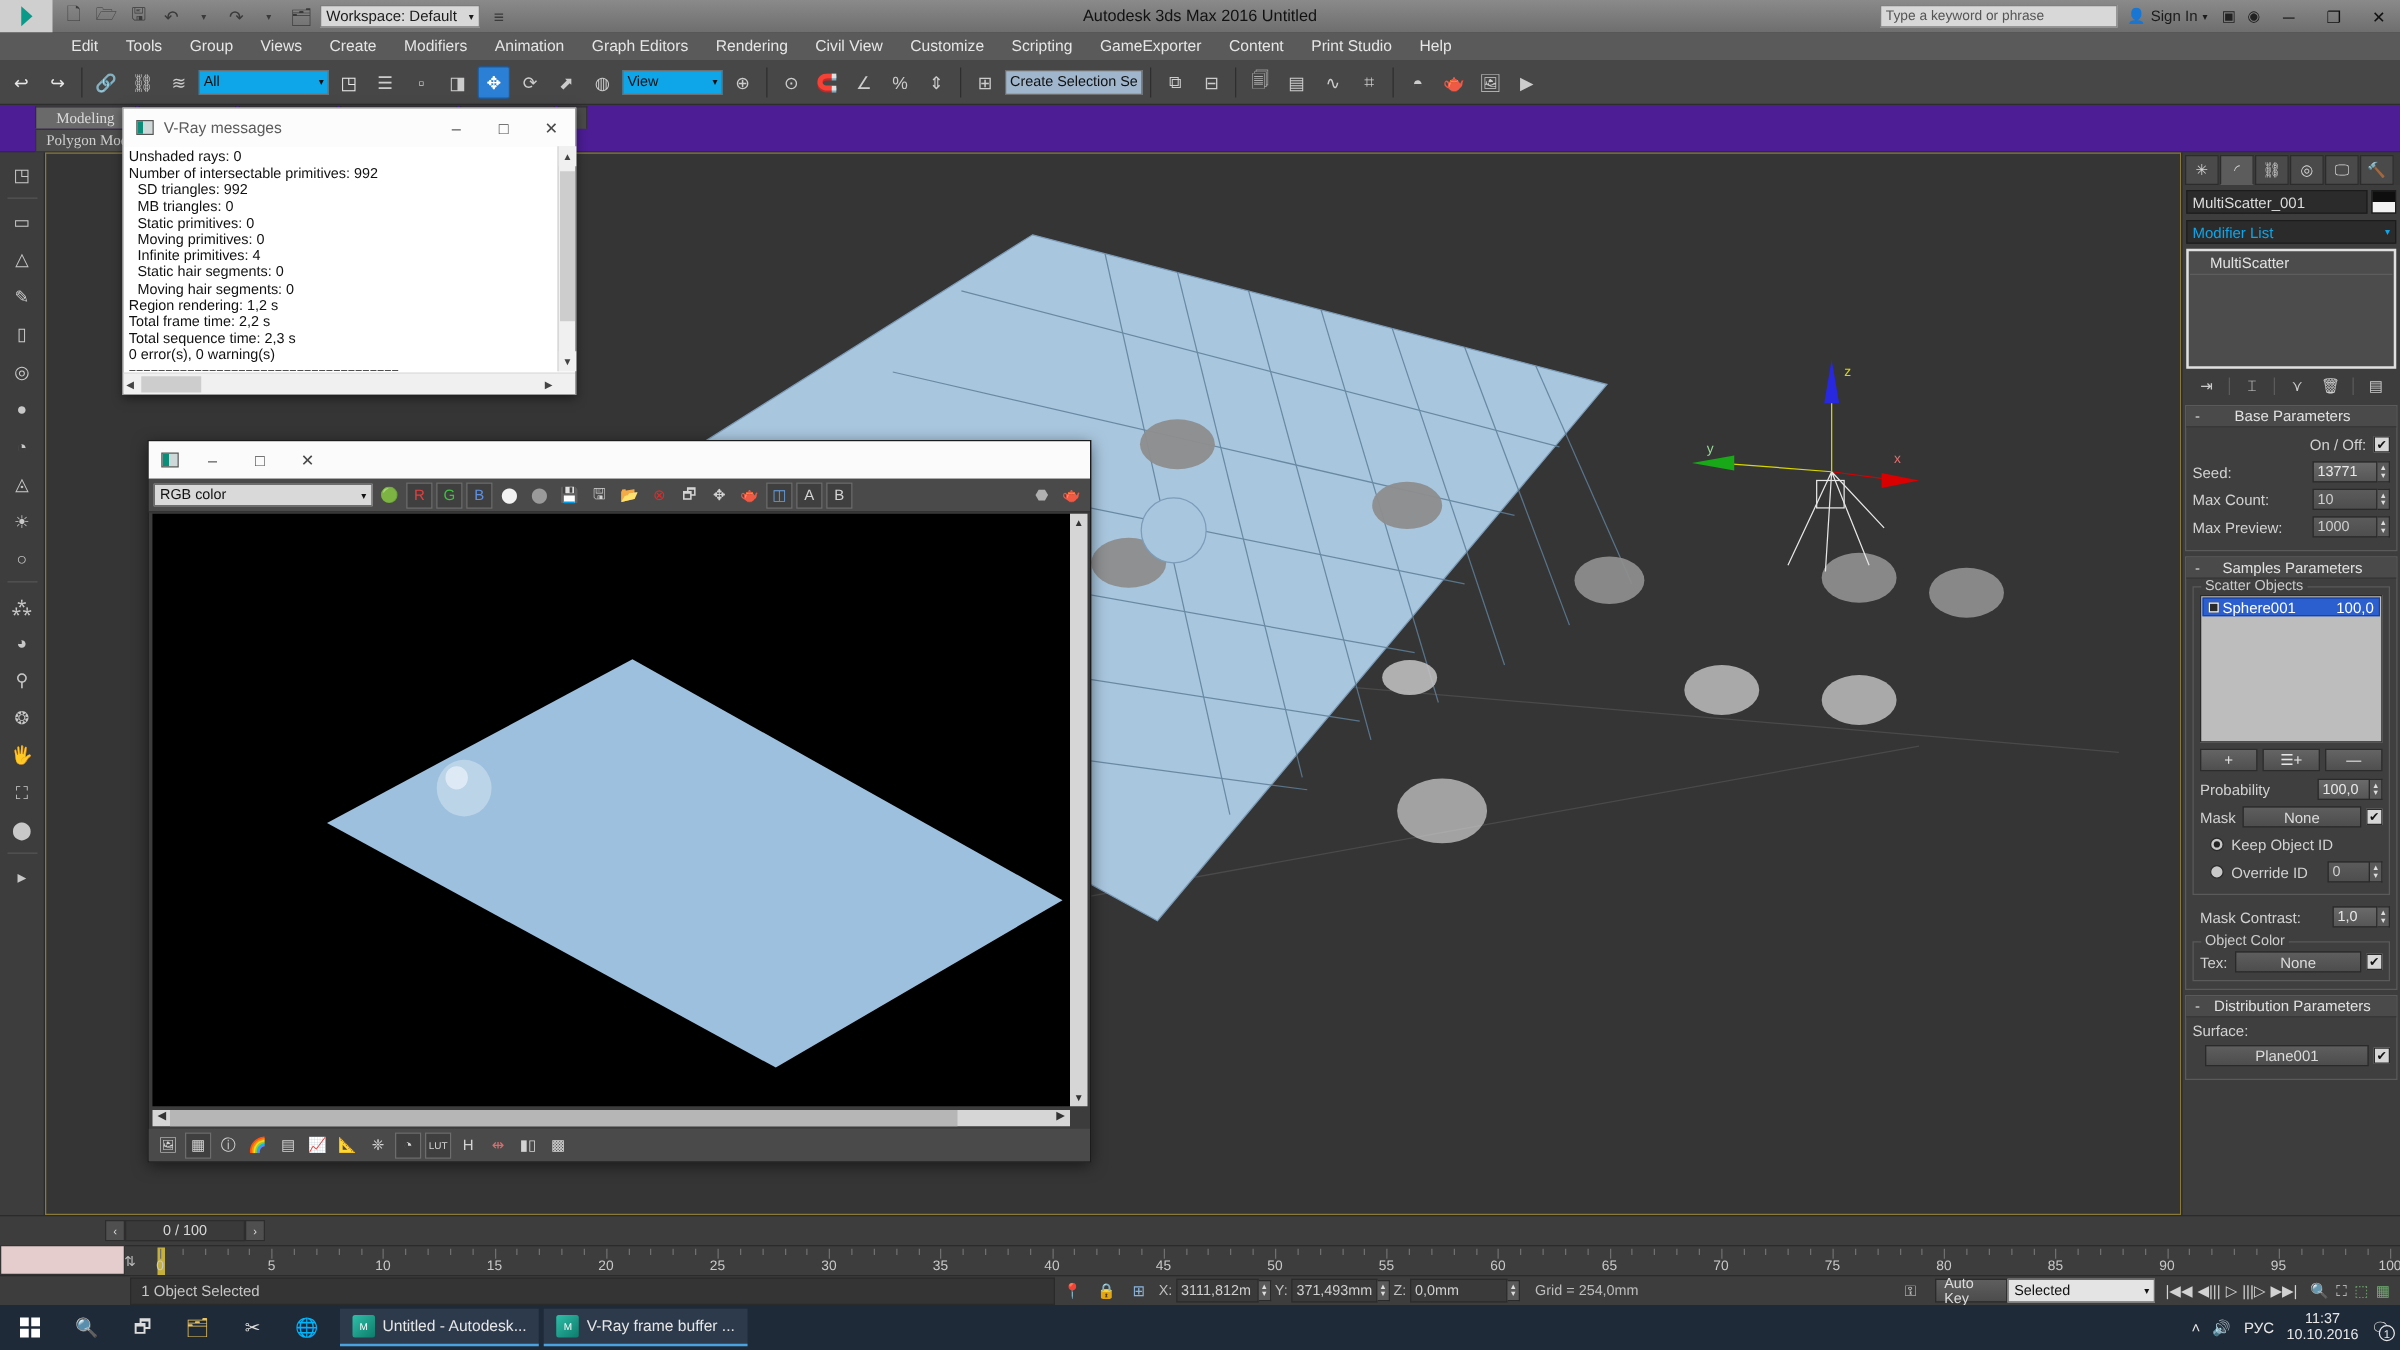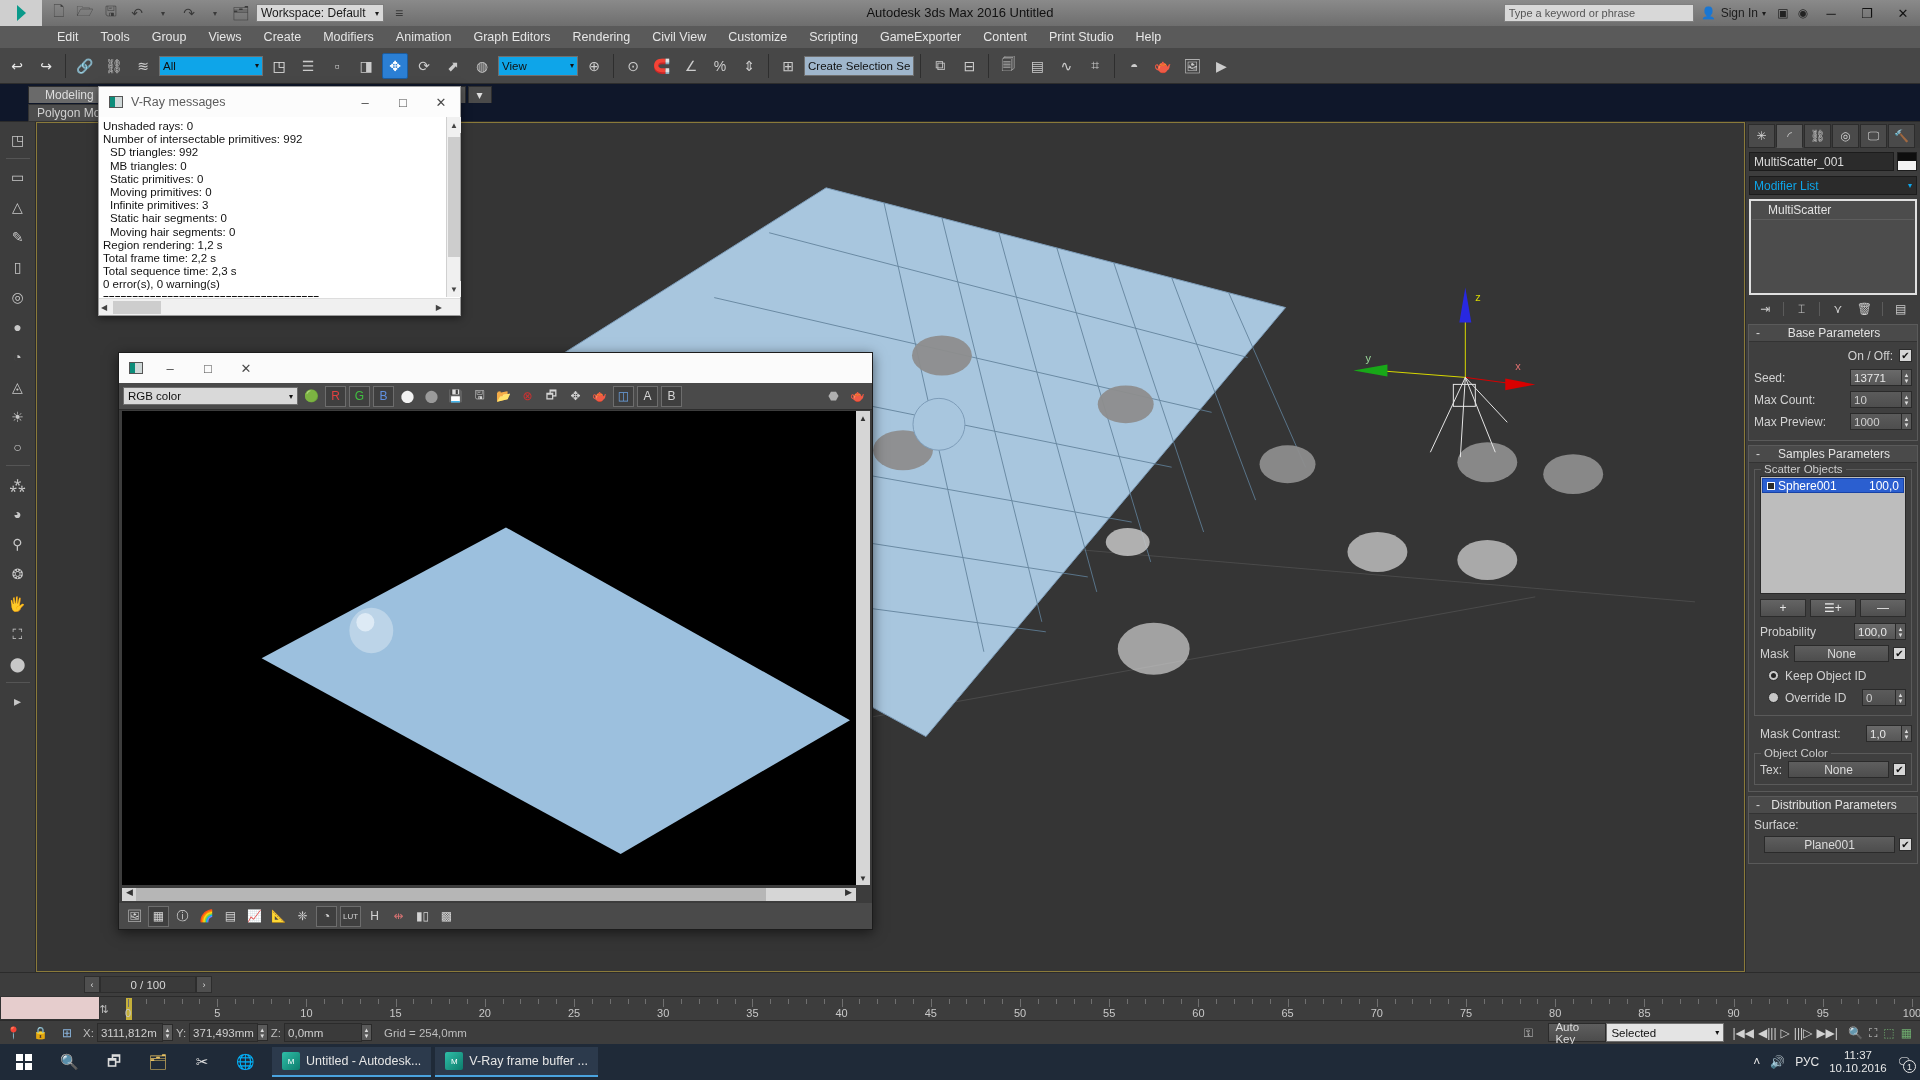--- a/index.html
+++ b/index.html
@@ -71,21 +71,21 @@
     height:20px; min-width:80px; background:#0ea5e9; border:1px solid #6f6f6f;
     color:#111; font-size:11.5px; padding:0 3px; display:flex; align-items:center;
     justify-content:space-between;
   }
   .tb-combo.wide { min-width:104px; }
   .tb-combo.sel { background:#9fb6cc; }
 
   
   .ribbon {
     position:absolute; left:0; top:84px; width:1920px; height:38px;
-    background:#0f172a; border-bottom:1px solid #2b2b2b;
+    background:#4c1d95; border-bottom:1px solid #2b2b2b;font-family:Liberation Serif, serif;
   }
   .ribbon-tabs { display:flex; align-items:flex-end; height:19px; padding-left:28px; }
   .rtab { padding:1px 16px; font-size:12px; background:#565656; color:#ddd; margin-right:2px;
     border:1px solid #2e2e2e; border-bottom:none; }
   .rtab.active { background:#6a6a6a; }
   .ribbon-row2 { display:flex; align-items:center; height:19px; padding-left:28px; gap:10px; font-size:12px; color:#cfcfcf;}
   .rib-chip { background:#4d4d4d; padding:1px 8px; border:1px solid #333; }
 
   
   .leftrail {
@@ -639,21 +639,21 @@
       <div class="vm-btn">□</div>
       <div class="vm-btn">✕</div>
     </div>
     <div class="vm-body">
       <div class="vm-line">Unshaded rays: 0</div>
       <div class="vm-line">Number of intersectable primitives: 992</div>
       <div class="vm-line indent">SD triangles: 992</div>
       <div class="vm-line indent">MB triangles: 0</div>
       <div class="vm-line indent">Static primitives: 0</div>
       <div class="vm-line indent">Moving primitives: 0</div>
-      <div class="vm-line indent">Infinite primitives: 3</div>
+      <div class="vm-line indent">Infinite primitives: 4</div>
       <div class="vm-line indent">Static hair segments: 0</div>
       <div class="vm-line indent">Moving hair segments: 0</div>
       <div class="vm-line">Region rendering: 1,2 s</div>
       <div class="vm-line">Total frame time: 2,2 s</div>
       <div class="vm-line">Total sequence time: 2,3 s</div>
       <div class="vm-line">0 error(s), 0 warning(s)</div>
       <div class="vm-line" style="font-size:10px">=====================================</div>
     </div>
     <div class="vm-vscroll">
       <div class="vm-arrow" style="top:0">▲</div>
@@ -874,20 +874,21 @@
         <div class="ticklbl" style="left: 1784px;">100</div>
       </div>
   </div>
 
   <div class="mini-listener">
     <div class="ml-pink"></div>
     <div class="ml-white">Welcome to M</div>
   </div>
 
   <div class="statusbar">
+    <div class="st-field" style="margin-left:104px;width:740px">1 Object Selected</div>
     <div style="width:28px;display:flex;align-items:center;justify-content:center;color:#e0a0b0">📍</div>
     <div style="width:26px;display:flex;align-items:center;justify-content:center;color:#c8a84a">🔒</div>
     <div style="width:26px;display:flex;align-items:center;justify-content:center;color:#8ab4dc">⊞</div>
     <div class="sb-lbl">X:</div>
     <div class="coord">3111,812m</div>
     <div class="spinner">▲<br>▼</div>
     <div class="sb-lbl">Y:</div>
     <div class="coord">371,493mm</div>
     <div class="spinner">▲<br>▼</div>
     <div class="sb-lbl">Z:</div>

